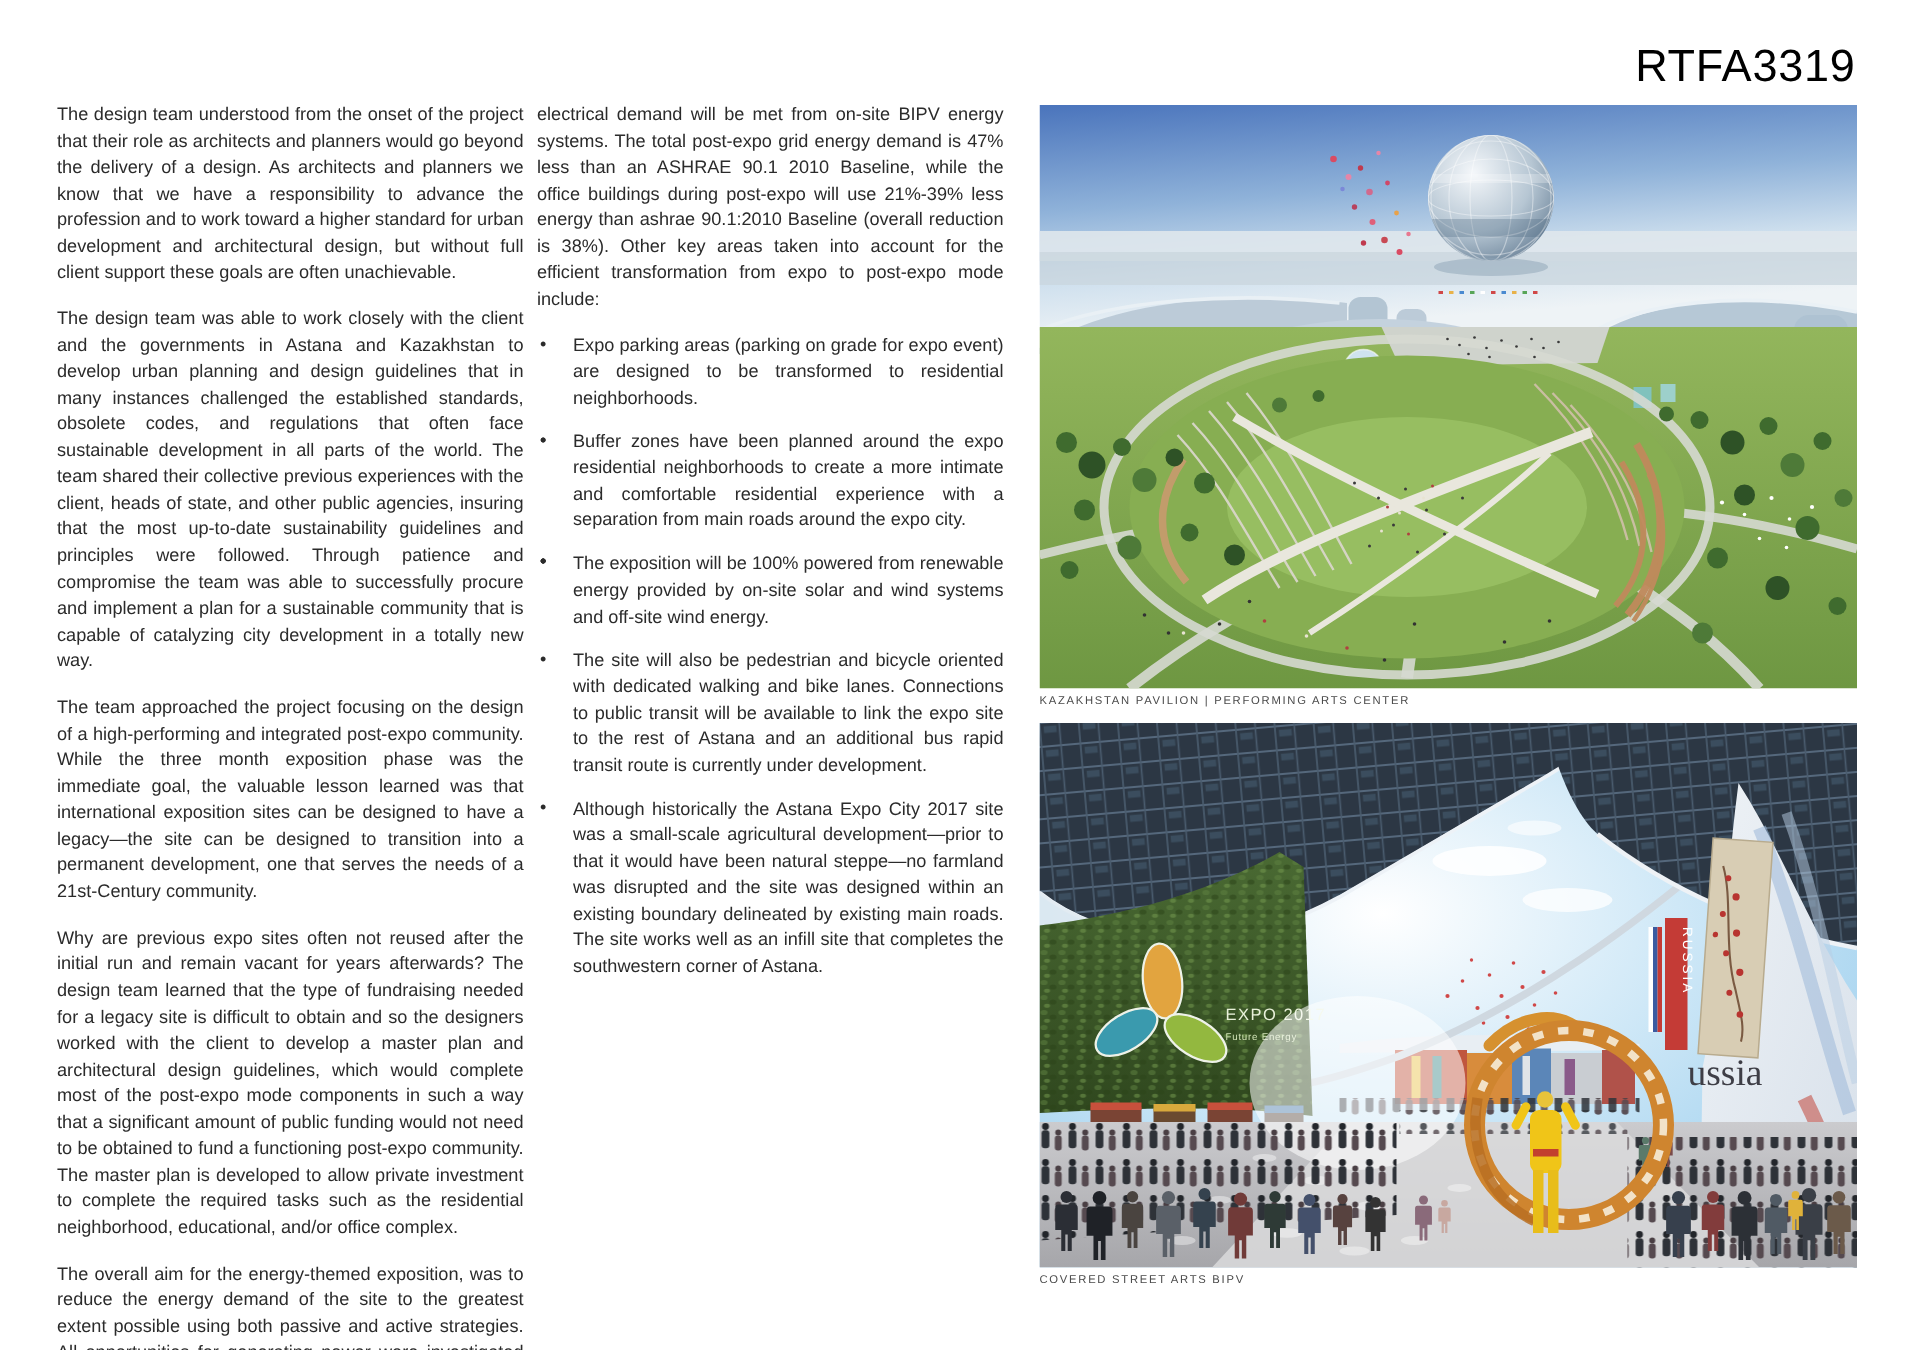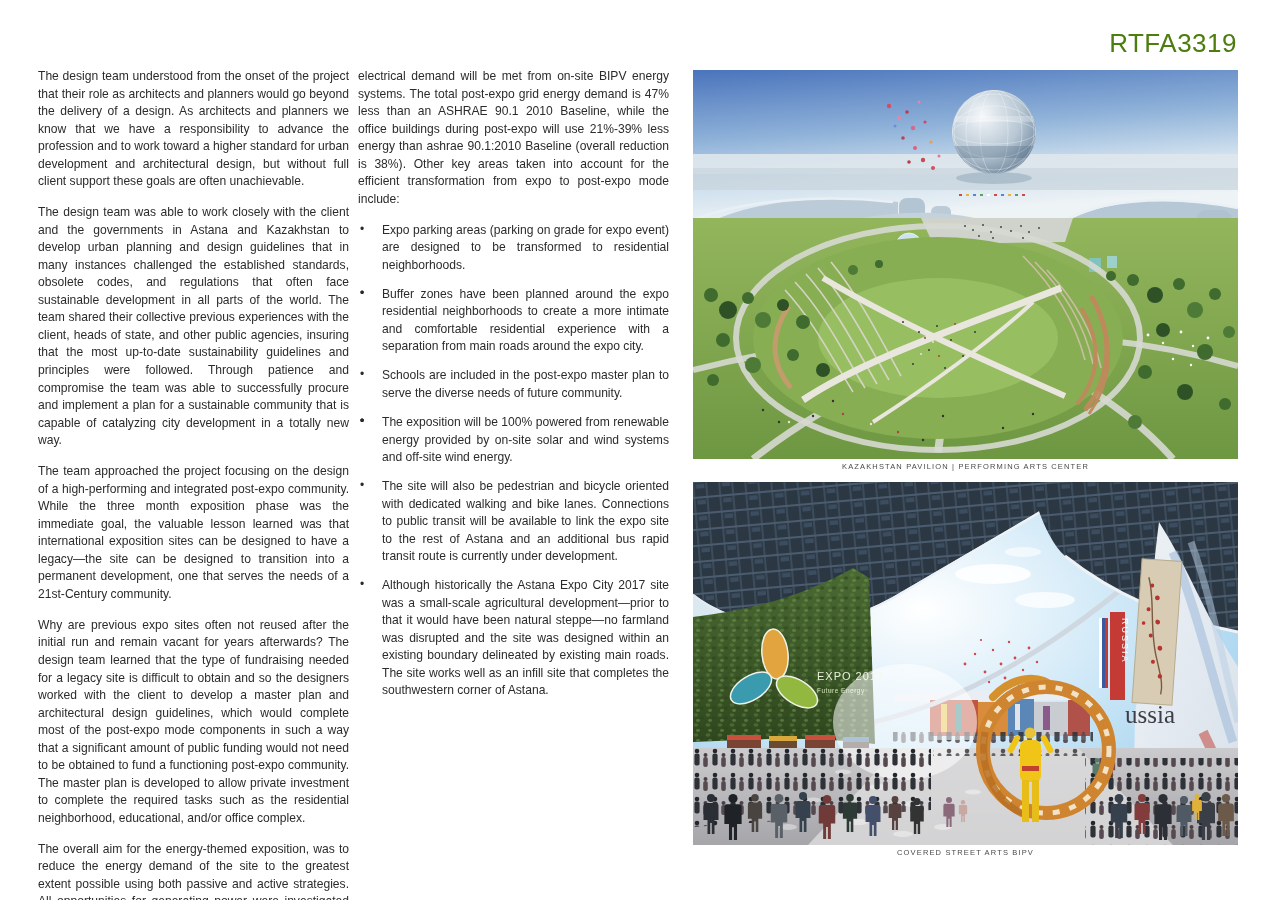--- a/index.html
+++ b/index.html
@@ -1,31 +1,31 @@
 <!DOCTYPE html>
 <html><head>
 <meta charset="utf-8">
 <style>
   html,body{margin:0;padding:0;background:#ffffff;}
   .page{position:relative;width:1273px;height:900px;background:#ffffff;overflow:hidden;
         font-family:"Liberation Sans",sans-serif;color:#2b2b2b;}
-  .board-id{position:absolute;top:28px;right:36px;margin:0;font-size:26px;font-weight:400;
-        letter-spacing:.5px;color:#4d7c0f;font-family:"Liberation Sans",sans-serif;}
+  .board-id{position:absolute;top:28px;right:36px;margin:0;font-size:30px;font-weight:400;
+        letter-spacing:.5px;color:#000000;font-family:"Liberation Sans",sans-serif;}
   .col{position:absolute;top:68px;font-size:12.1px;line-height:1.45;text-align:justify;}
   .col-left{left:38px;width:311px;}
   .col-mid{left:358px;width:311px;}
   .col p{margin:0 0 13.5px 0;}
   .bullets{list-style:none;margin:0;padding:0;}
   .bullets li{position:relative;padding-left:24px;margin:0 0 11.5px 0;}
   .bullets .bm{position:absolute;left:2px;top:-1px;font-size:12px;}
   .fig{position:absolute;left:693px;width:545px;margin:0;}
   .fig-top{top:70px;}
   .fig-bottom{top:482px;}
   .fig svg{display:block;width:545px;}
-  .fig-cap{margin-top:4px;text-align:center;font-size:7.5px;letter-spacing:1.15px;
+  .fig-cap{margin-top:4px;text-align:left;font-size:7.5px;letter-spacing:1.15px;
         color:#4a4a4a;line-height:1;}
   .logo-txt{font-family:"Liberation Sans",sans-serif;}
   .serif-txt{font-family:"Liberation Serif",serif;}
 </style>
 </head>
 <body>
 
 <div class="page">
 
   <h1 class="board-id">RTFA3319</h1>
@@ -38,21 +38,21 @@
     <p>The overall aim for the energy-themed exposition, was to reduce the energy demand of the site to the greatest extent possible using both passive and active strategies. All opportunities for generating power were investigated and incorporated into the building design guidelines, including high-performance glazing that will maximize solar heat gain in winter while providing shading in summer; energy piles that will reduce energy demand and provide temperature modulation within the atria during winter; energy storage capacity that can meet two days of emergency demand; 100% of rainfall from a 100 year storm event managed on site; and 90% of waste generated on site will be diverted from a landfill.</p>
 
   </section>
 
   <section class="col col-mid">
     <p>electrical demand will be met from on-site BIPV energy systems. The total post-expo grid energy demand is 47% less than an ASHRAE 90.1 2010 Baseline, while the office buildings during post-expo will use 21%-39% less energy than ashrae 90.1:2010 Baseline (overall reduction is 38%). Other key areas taken into account for the efficient transformation from expo to post-expo mode include:</p>
     <ul class="bullets">
       <li><span class="bm">•</span><span>Expo parking areas (parking on grade for expo event) are designed to be transformed to residential neighborhoods.</span></li>
       <li><span class="bm">•</span></li>
       <li><span class="bm">•</span><span>Buffer zones have been planned around the expo residential neighborhoods to create a more intimate and comfortable residential experience with a separation from main roads around the expo city.</span></li>
-      <li><span class="bm">•</span><span>Schools are included in the post-expo master plan to serve the diverse needs of future community.</span></li>
+      <li><span class="bm">•</span></li>
       <li><span class="bm">•</span></li>
       <li><span class="bm">•</span></li>
       <li><span class="bm">•</span><span>The exposition will be 100% powered from renewable energy provided by on-site solar and wind systems and off-site wind energy.</span></li>
       <li><span class="bm">•</span><span>The site will also be pedestrian and bicycle oriented with dedicated walking and bike lanes. Connections to public transit will be available to link the expo site to the rest of Astana and an additional bus rapid transit route is currently under development.</span></li>
       <li><span class="bm">•</span><span>Although historically the Astana Expo City 2017 site was a small-scale agricultural development—prior to that it would have been natural steppe—no farmland was disrupted and the site was designed within an existing boundary delineated by existing main roads. The site works well as an infill site that completes the southwestern corner of Astana.</span></li>
 
     </ul>
   </section>
 
   <figure class="fig fig-top">

